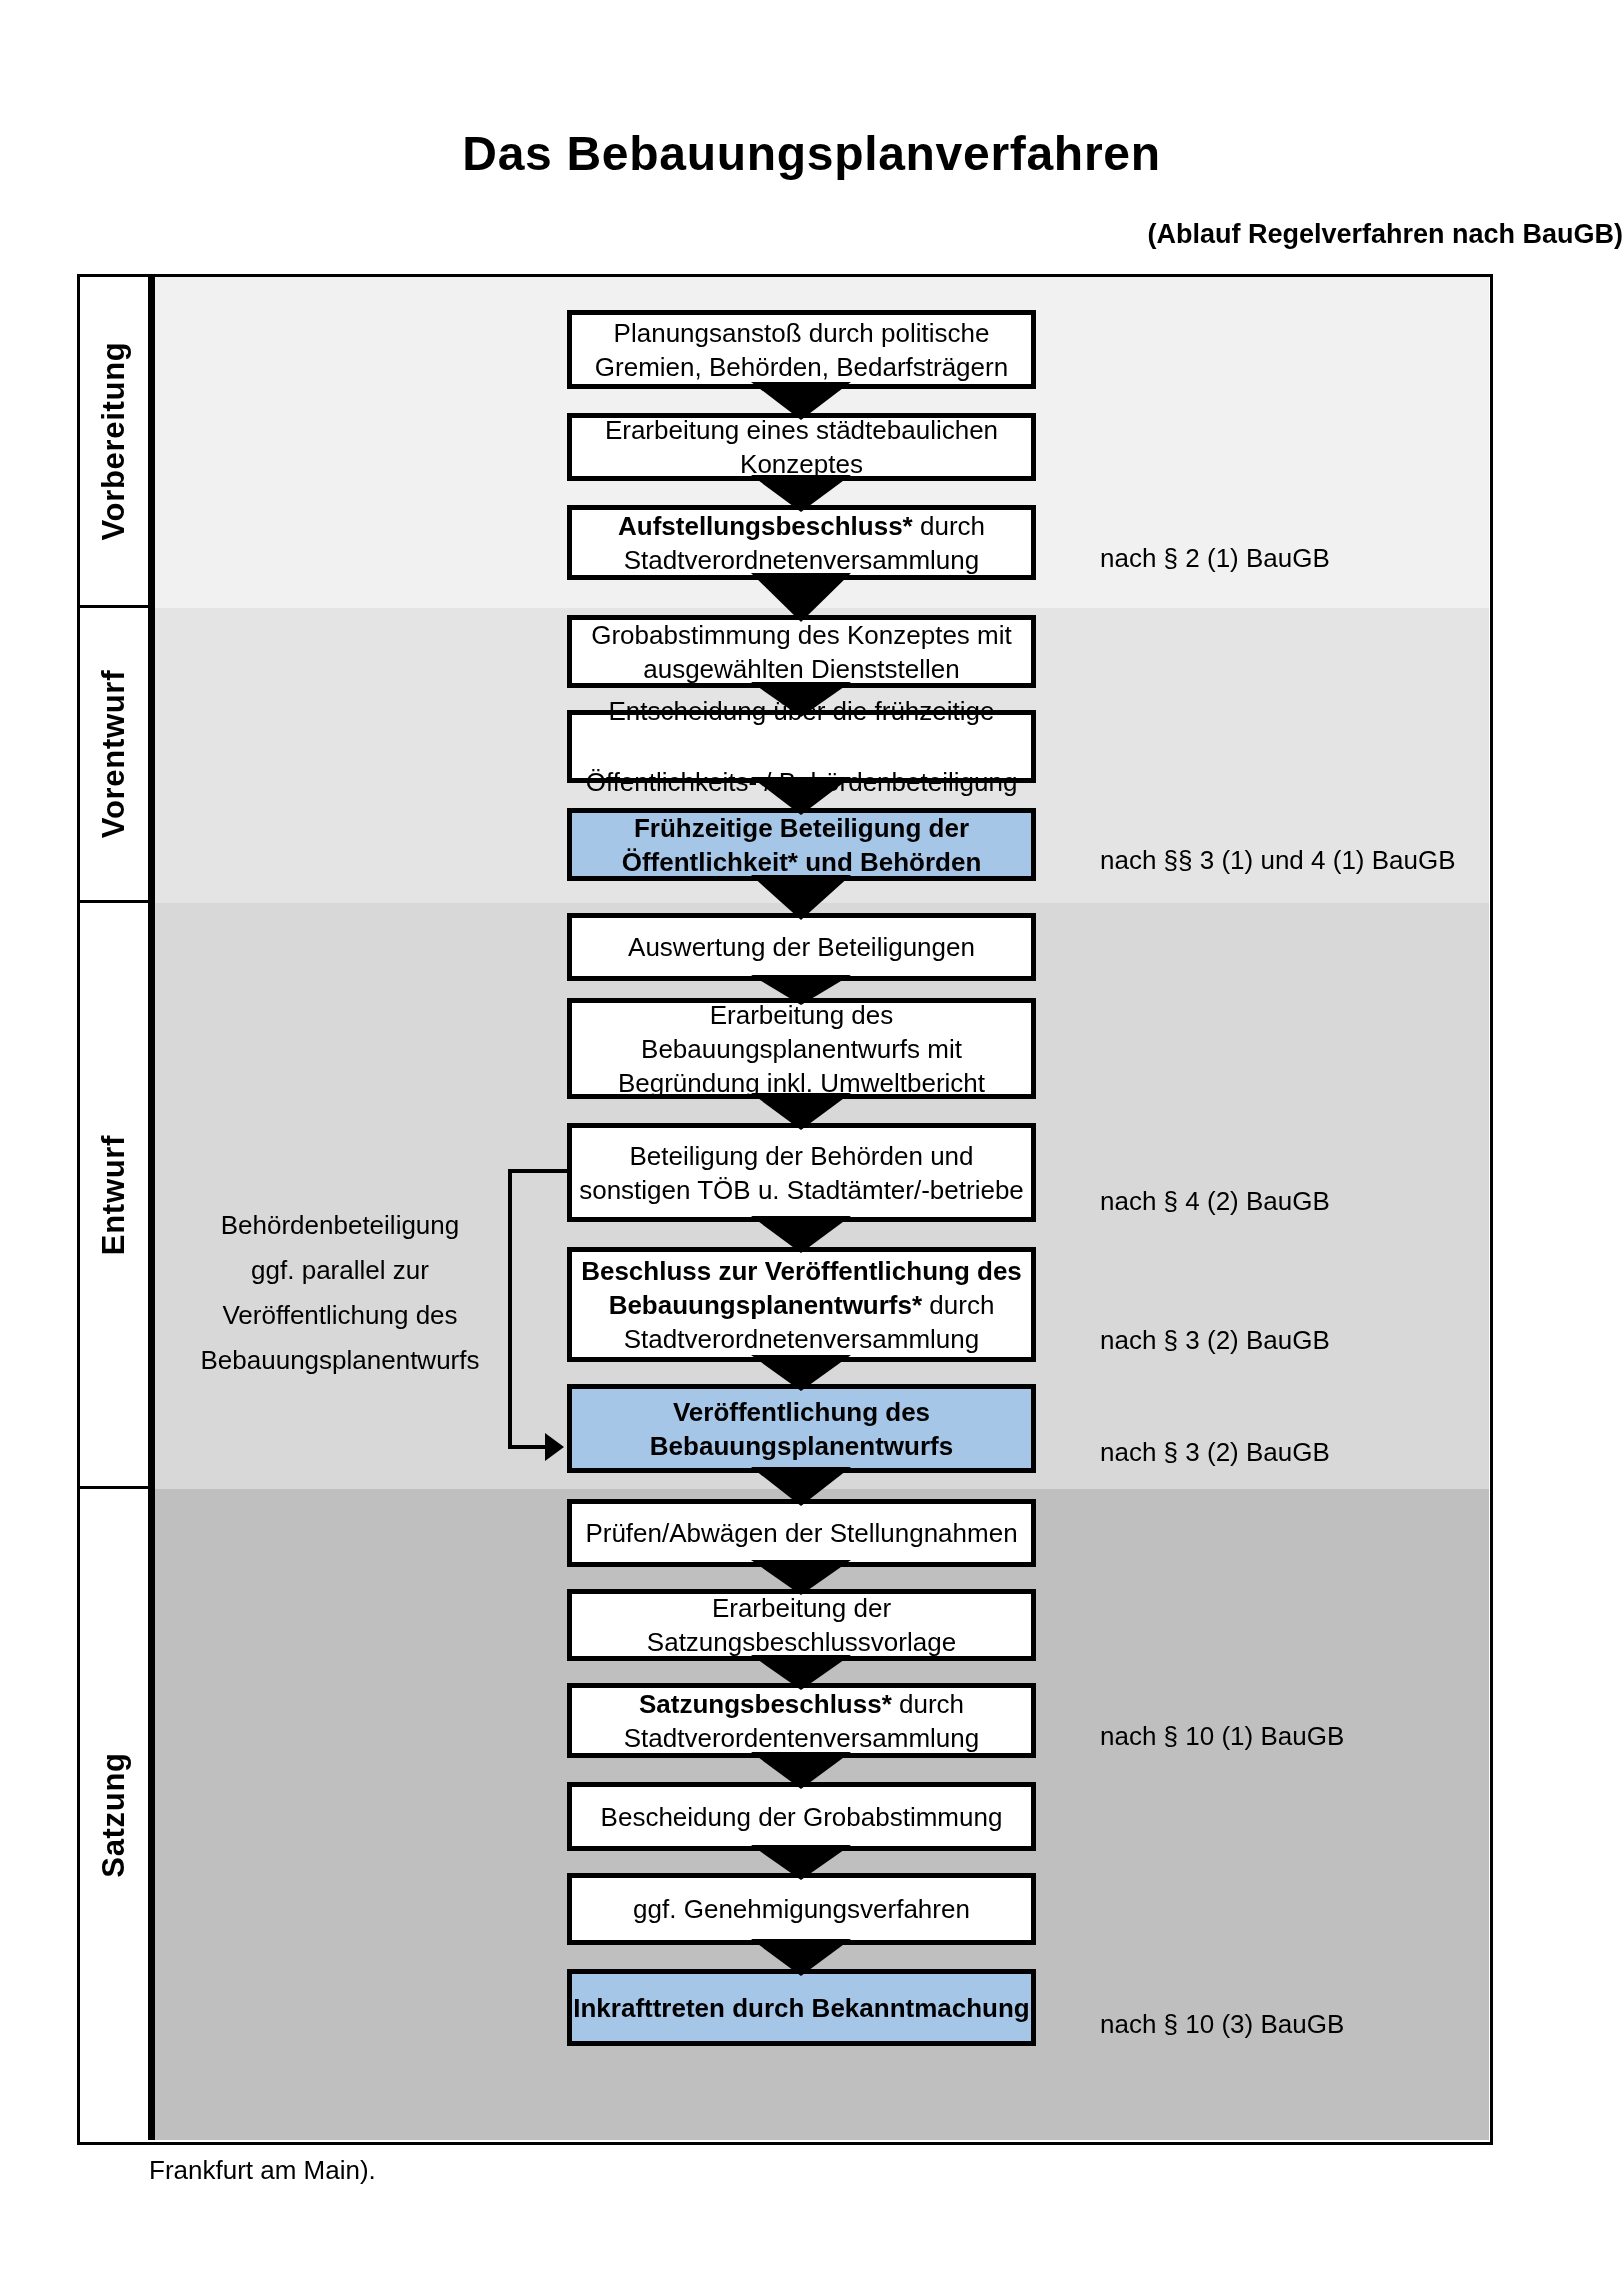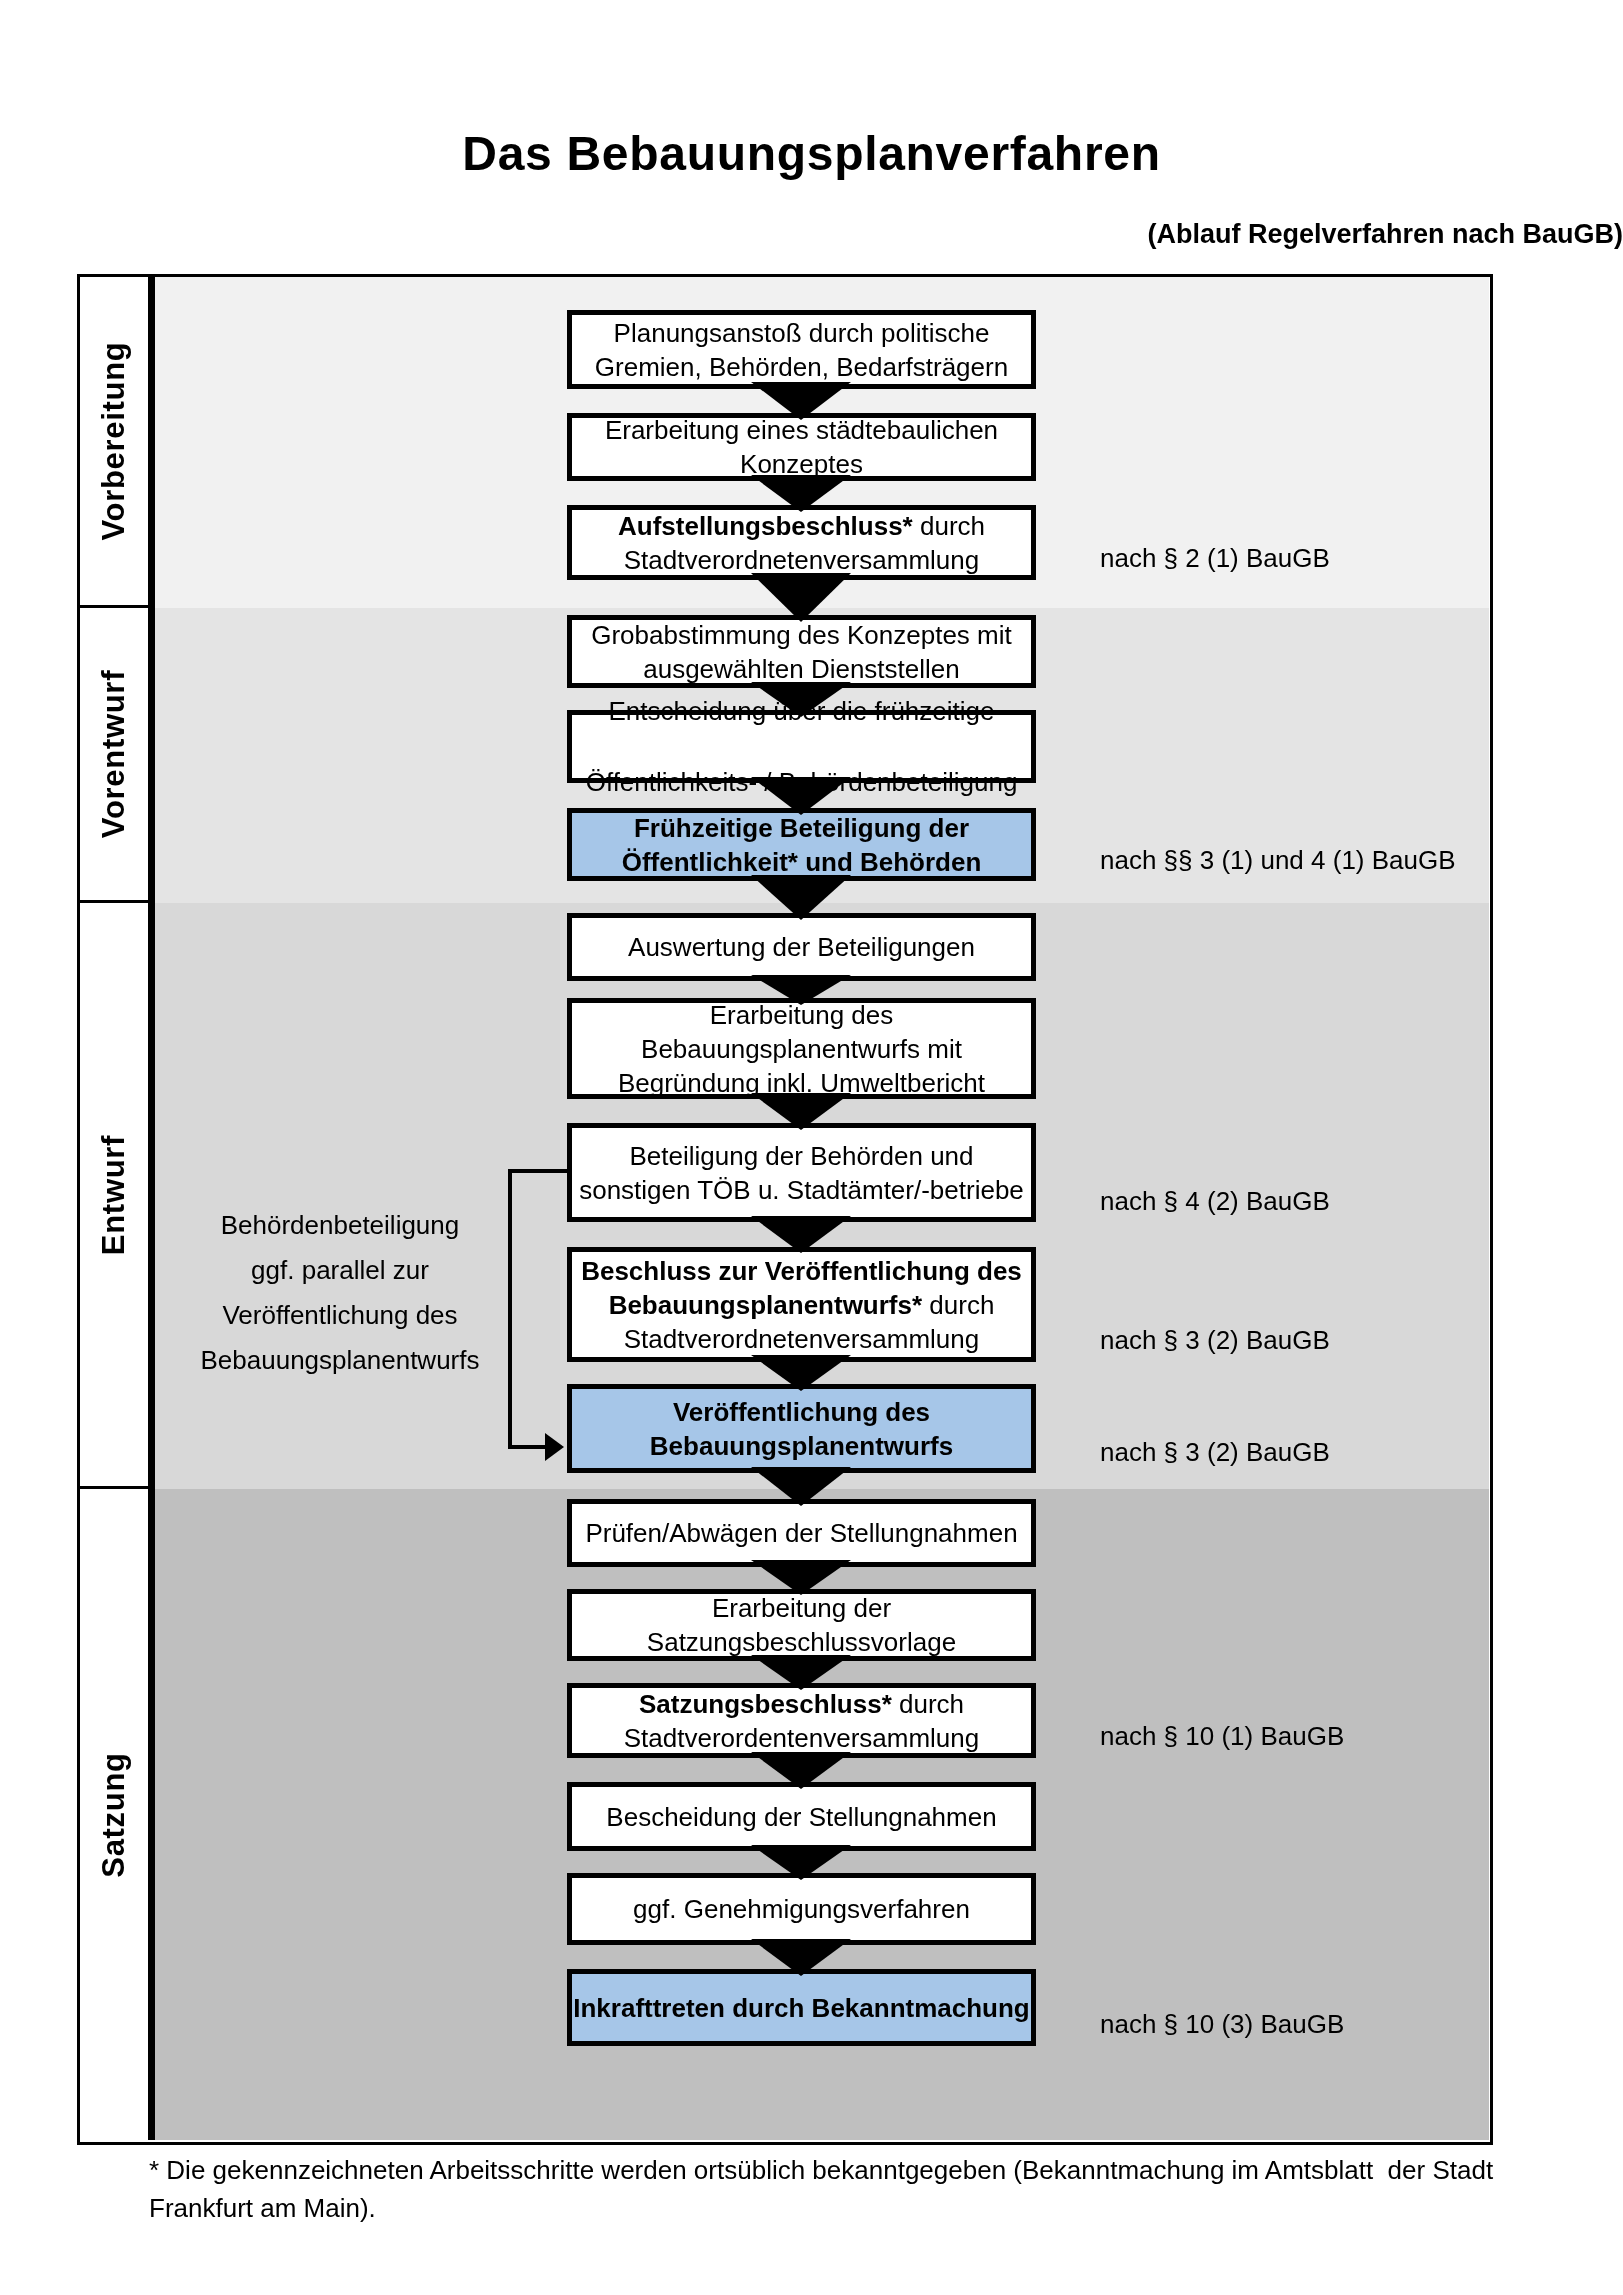--- a/index.html
+++ b/index.html
@@ -136,21 +136,21 @@
         <div class="ln"><span>Satzungsbeschlussvorlage</span></div>
       </div>
       <div class="arrow-down" style="top: 1655px; border-top: 35px solid rgb(0, 0, 0);"></div>
       <div class="box" style="top: 1683px; height: 75px;">
         <div class="ln"><b>Satzungsbeschluss*</b><span> durch</span></div>
         <div class="ln"><span>Stadtverordentenversammlung</span></div>
       </div>
       <div class="law" style="top: 1721px;">nach § 10 (1) BauGB</div>
       <div class="arrow-down" style="top: 1752px; border-top: 37px solid rgb(0, 0, 0);"></div>
       <div class="box" style="top: 1782px; height: 69px;">
-        <div class="ln"><span>Bescheidung der Stellungnahmen</span></div>
+        <div class="ln"><span>Bescheidung der Grobabstimmung</span></div>
       </div>
       <div class="arrow-down" style="top: 1845px; border-top: 35px solid rgb(0, 0, 0);"></div>
       <div class="box" style="top: 1873px; height: 72px;">
         <div class="ln"><span>ggf. Genehmigungsverfahren</span></div>
       </div>
       <div class="arrow-down" style="top: 1939px; border-top: 37px solid rgb(0, 0, 0);"></div>
       <div class="box hl" style="top: 1969px; height: 77px;">
         <div class="ln"><b>Inkrafttreten</b><span> durch Bekanntmachung</span></div>
       </div>
       <div class="law" style="top: 2009px;">nach § 10 (3) BauGB</div>
@@ -160,17 +160,16 @@
         <div class="ln">Veröffentlichung des</div>
         <div class="ln">Bebauungsplanentwurfs</div>
       </div>
       <div class="bk" style="left: 508px; top: 1169px; width: 3.9px; height: 280px;"></div>
       <div class="bk" style="left: 508px; top: 1169px; width: 59px; height: 3.9px;"></div>
       <div class="bk" style="left: 508px; top: 1445px; width: 39px; height: 3.9px;"></div>
       <div class="bk-head" style="left: 545px; top: 1433px;"></div>
     </div>
 
   <div class="footnote" id="footnote">
-      <div class="ln">* Die gekennzeichneten Arbeitsschritte werden ortsüblich bekanntgegeben (Bekanntmachung im Amtsblatt  der Stadt</div>
       <div class="ln">Frankfurt am Main).</div>
     </div>
 </div>
 
 
 </body></html>

